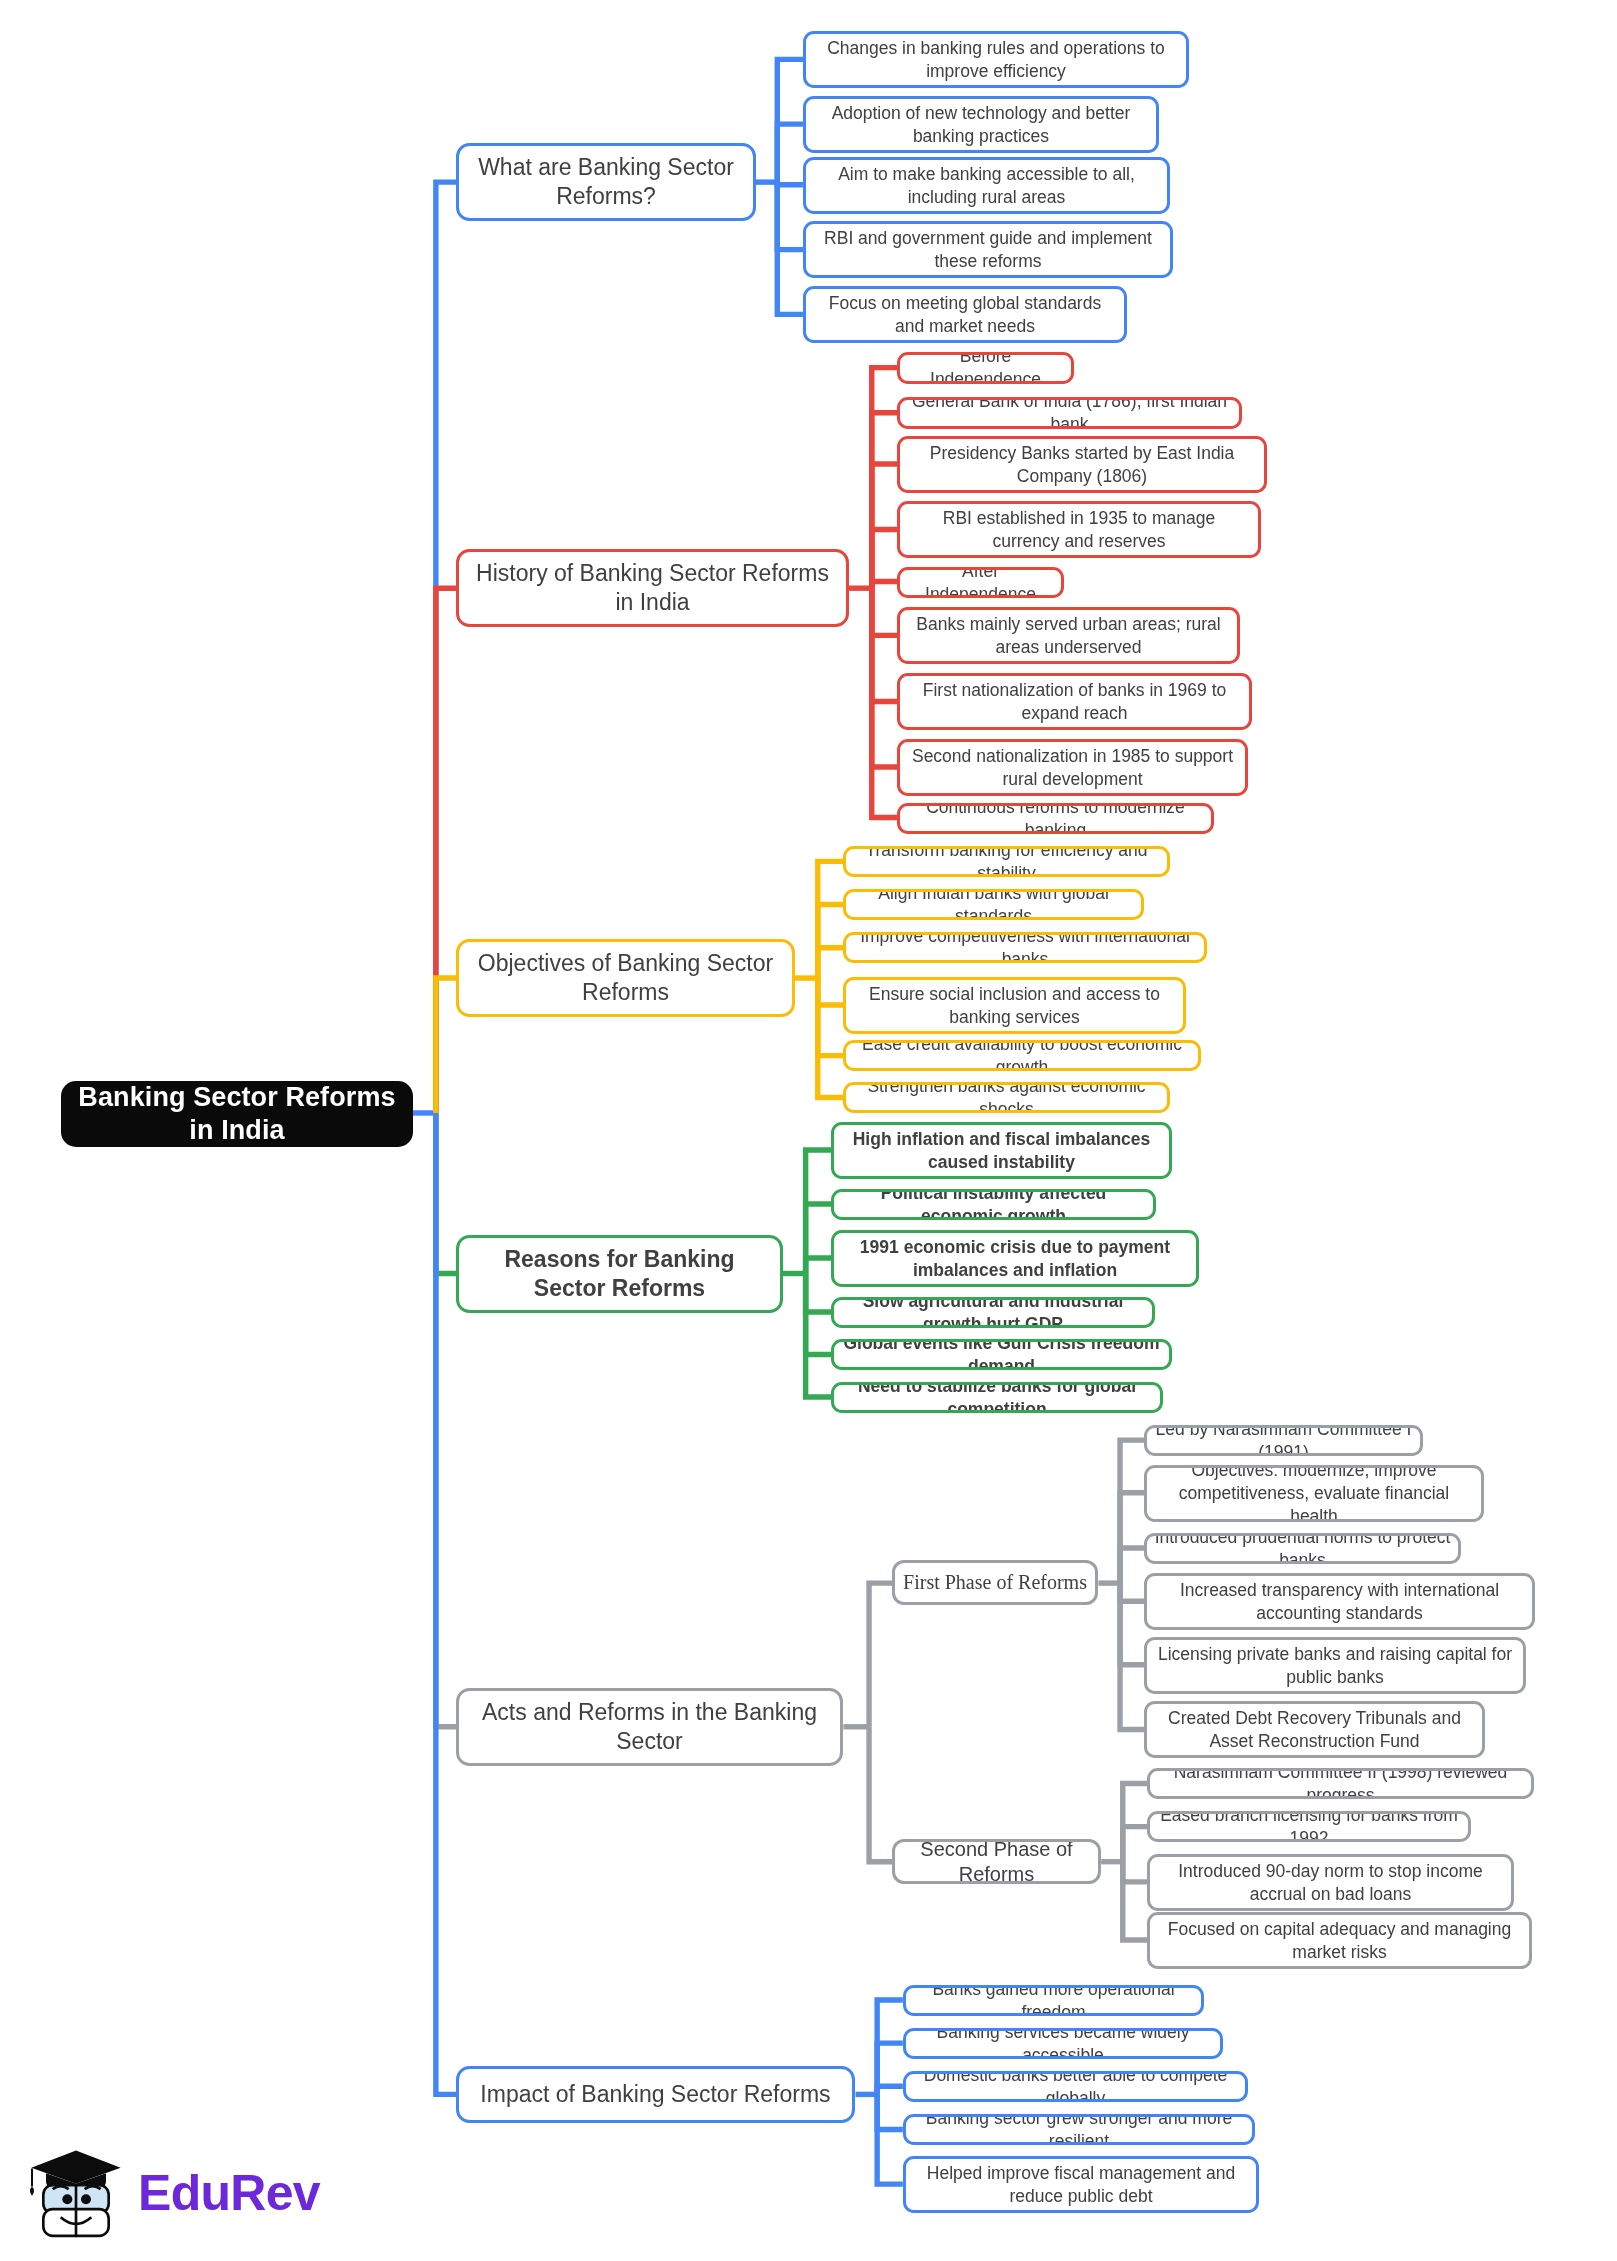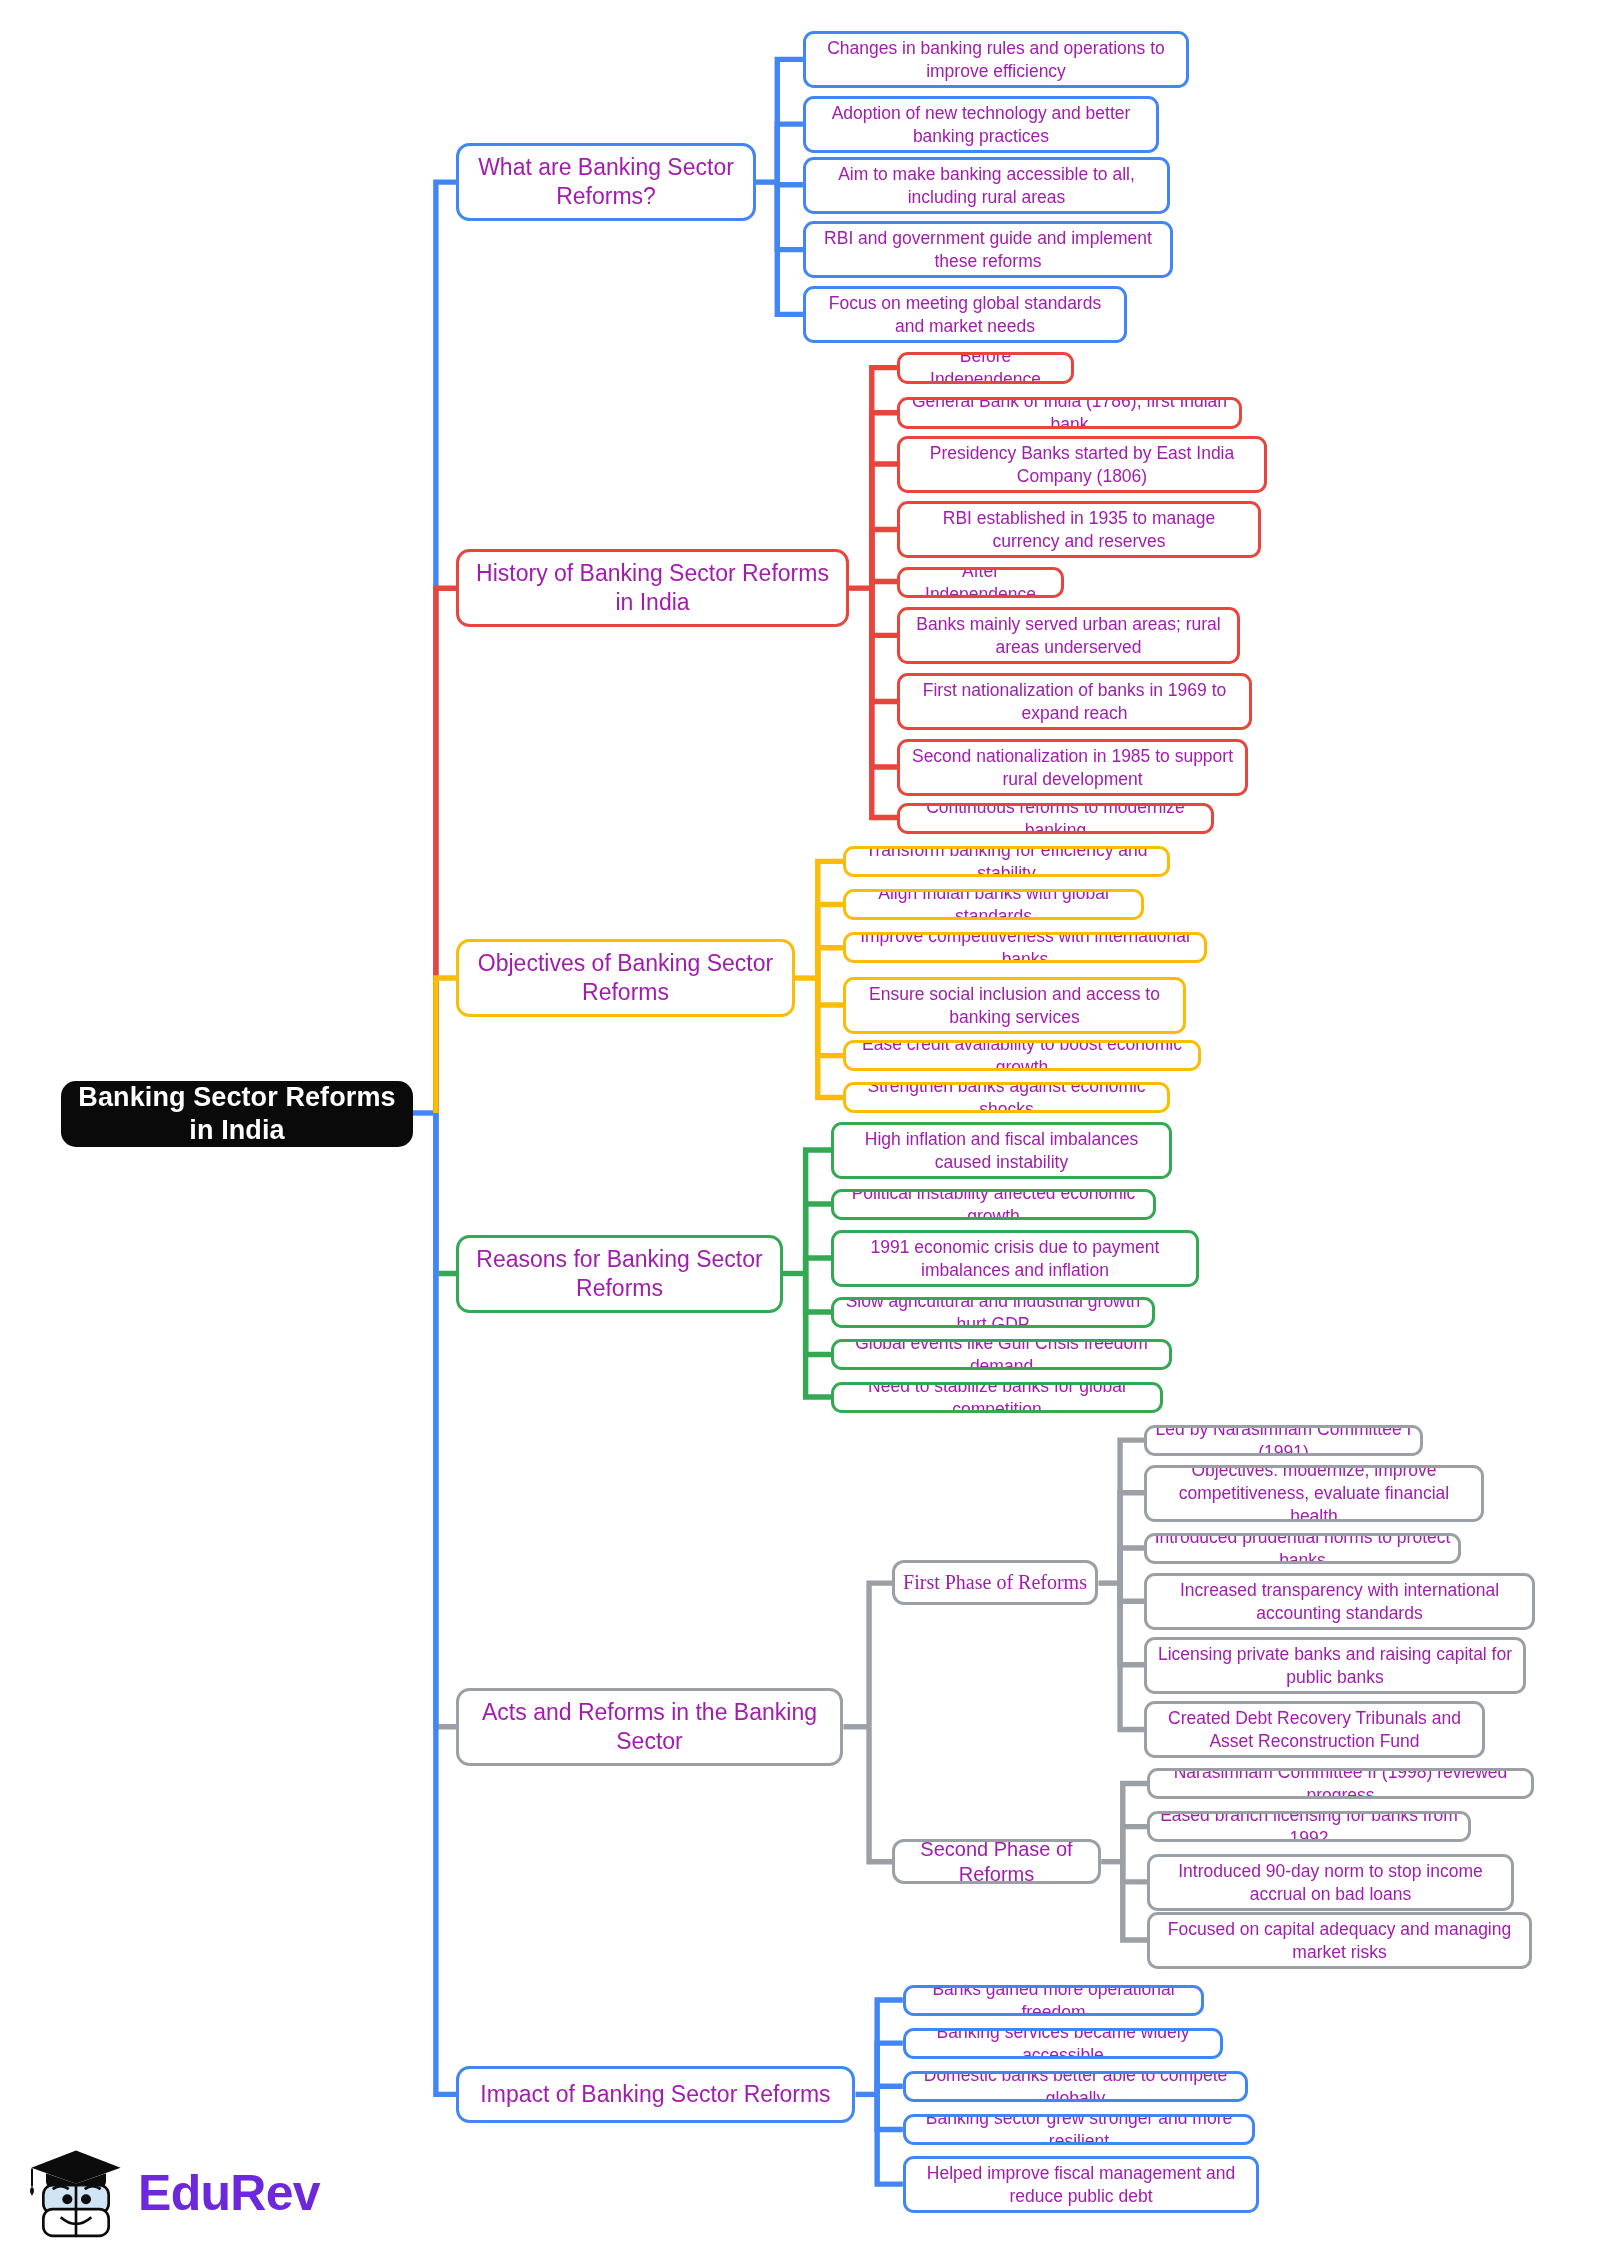--- a/index.html
+++ b/index.html
@@ -2,42 +2,42 @@
 <html style="font-size:10.8px"><head>
 <meta charset="utf-8">
 <style>
   html,body{margin:0;padding:0;background:#ffffff;}
   body{width:1618px;height:2261px;position:relative;overflow:hidden;
        font-family:"Liberation Sans","DejaVu Sans",sans-serif;}
   #canvas{position:absolute;left:0;top:0;width:1618px;height:2261px;}
   svg.links{position:absolute;left:0;top:0;width:1618px;height:2261px;pointer-events:none;}
 
   .node{position:absolute;box-sizing:border-box;display:flex;align-items:center;
-        justify-content:center;text-align:center;background:#ffffff;color:#a21caf;
+        justify-content:center;text-align:center;background:#ffffff;color:#404040;
         border-style:solid;overflow:hidden;}
 
   
   .root{background:#0a0a0a;color:#ffffff;border:none;border-radius:15px;
         font-size:27px;font-weight:bold;line-height:1.22;padding:6.7px 9.4px;
         letter-spacing:0.1px;}
 
   
   .l1{border-width:3.4px;border-radius:13.5px;font-size:23px;line-height:1.25;
       padding:5.4px 9.4px;font-weight:400;}
   
   .l2{border-width:3.4px;border-radius:12px;font-size:20px;line-height:1.25;
       padding:4px 8px;}
   
   .leaf{border-width:3.4px;border-radius:10.8px;font-size:17.5px;line-height:1.3;
         padding:3.4px 7.4px;font-stretch:condensed;}
 
   .c-blue  {border-color:#4285F4;}
   .c-red   {border-color:#E8453C;}
   .c-amber {border-color:#FBBC05;}
-  .c-green {border-color:#34A853;}
+  .c-green {border-color:#34A853;font-weight:bold;}
   .c-gray  {border-color:#9AA0A6;}
 
   
   #logo{position:absolute;left:26px;top:2137px;width:290px;height:111px;
         display:flex;align-items:center;gap:12px;}
   #logo .mark{width:100px;height:101px;flex:0 0 auto;}
   #logo .word{font-size:50px;font-weight:bold;color:#6d28d9;letter-spacing:-0.7px;
               line-height:1;}
 </style>
 </head>

